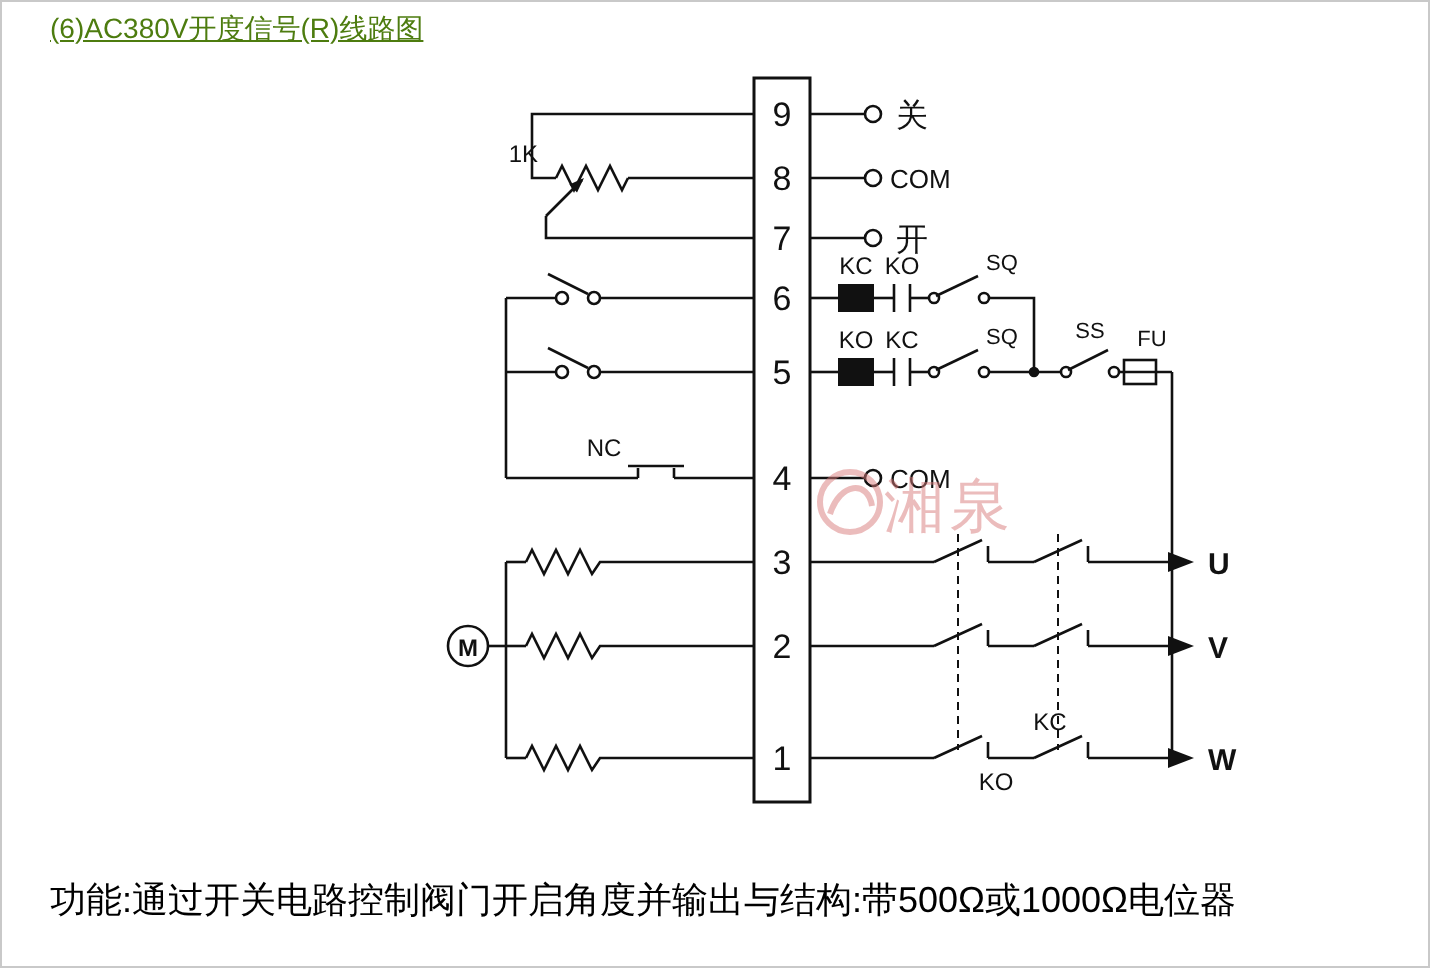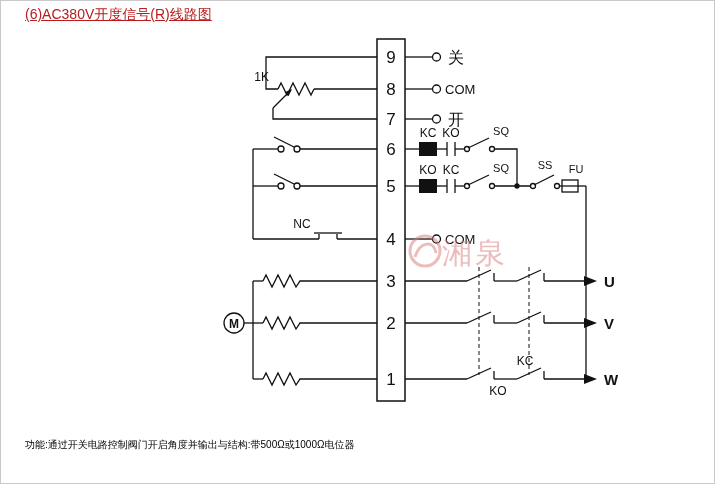--- a/index.html
+++ b/index.html
@@ -1,20 +1,20 @@
 <!DOCTYPE html>
 <html><head>
 <meta charset="utf-8">
 <style>
   *{margin:0;padding:0;box-sizing:border-box}
   body{font-family:"Liberation Sans",sans-serif;background:#f4f4f4}
   .page{position:relative;width:715px;height:484px;background:#fff;border:1px solid #c9c9c9;overflow:hidden}
-  .title{position:absolute;left:24px;top:5px;font-size:14px;color:#b91c1c;text-decoration:underline;cursor:pointer;font-family:"Liberation Sans",sans-serif}
+  .title{position:absolute;left:24px;top:5px;font-size:14px;color:#4d7c0f;text-decoration:underline;cursor:pointer;font-family:"Liberation Sans",sans-serif}
   .footer1{position:absolute;left:24px;top:434px;font-size:14px;color:#000}
-  .footer2{position:absolute;left:24px;top:437px;font-size:10px;color:#000}
+  .footer2{position:absolute;left:24px;top:437px;font-size:18px;color:#000}
   svg.diagram{position:absolute;left:0;top:0}
   svg text{font-family:"Liberation Sans",sans-serif;fill:#111;stroke:none}
   .wire{stroke:#111;stroke-width:1.3;fill:none}
   .dashed{stroke:#111;stroke-width:1;stroke-dasharray:4 3;fill:none}
   .solidfill{fill:#111;stroke:none}
   .lbl-s{font-size:11px}
   .lbl-m{font-size:12px}
   .lbl-n{font-size:17px}
   .lbl-cn{font-size:16px}
   .lbl-com{font-size:13px}

